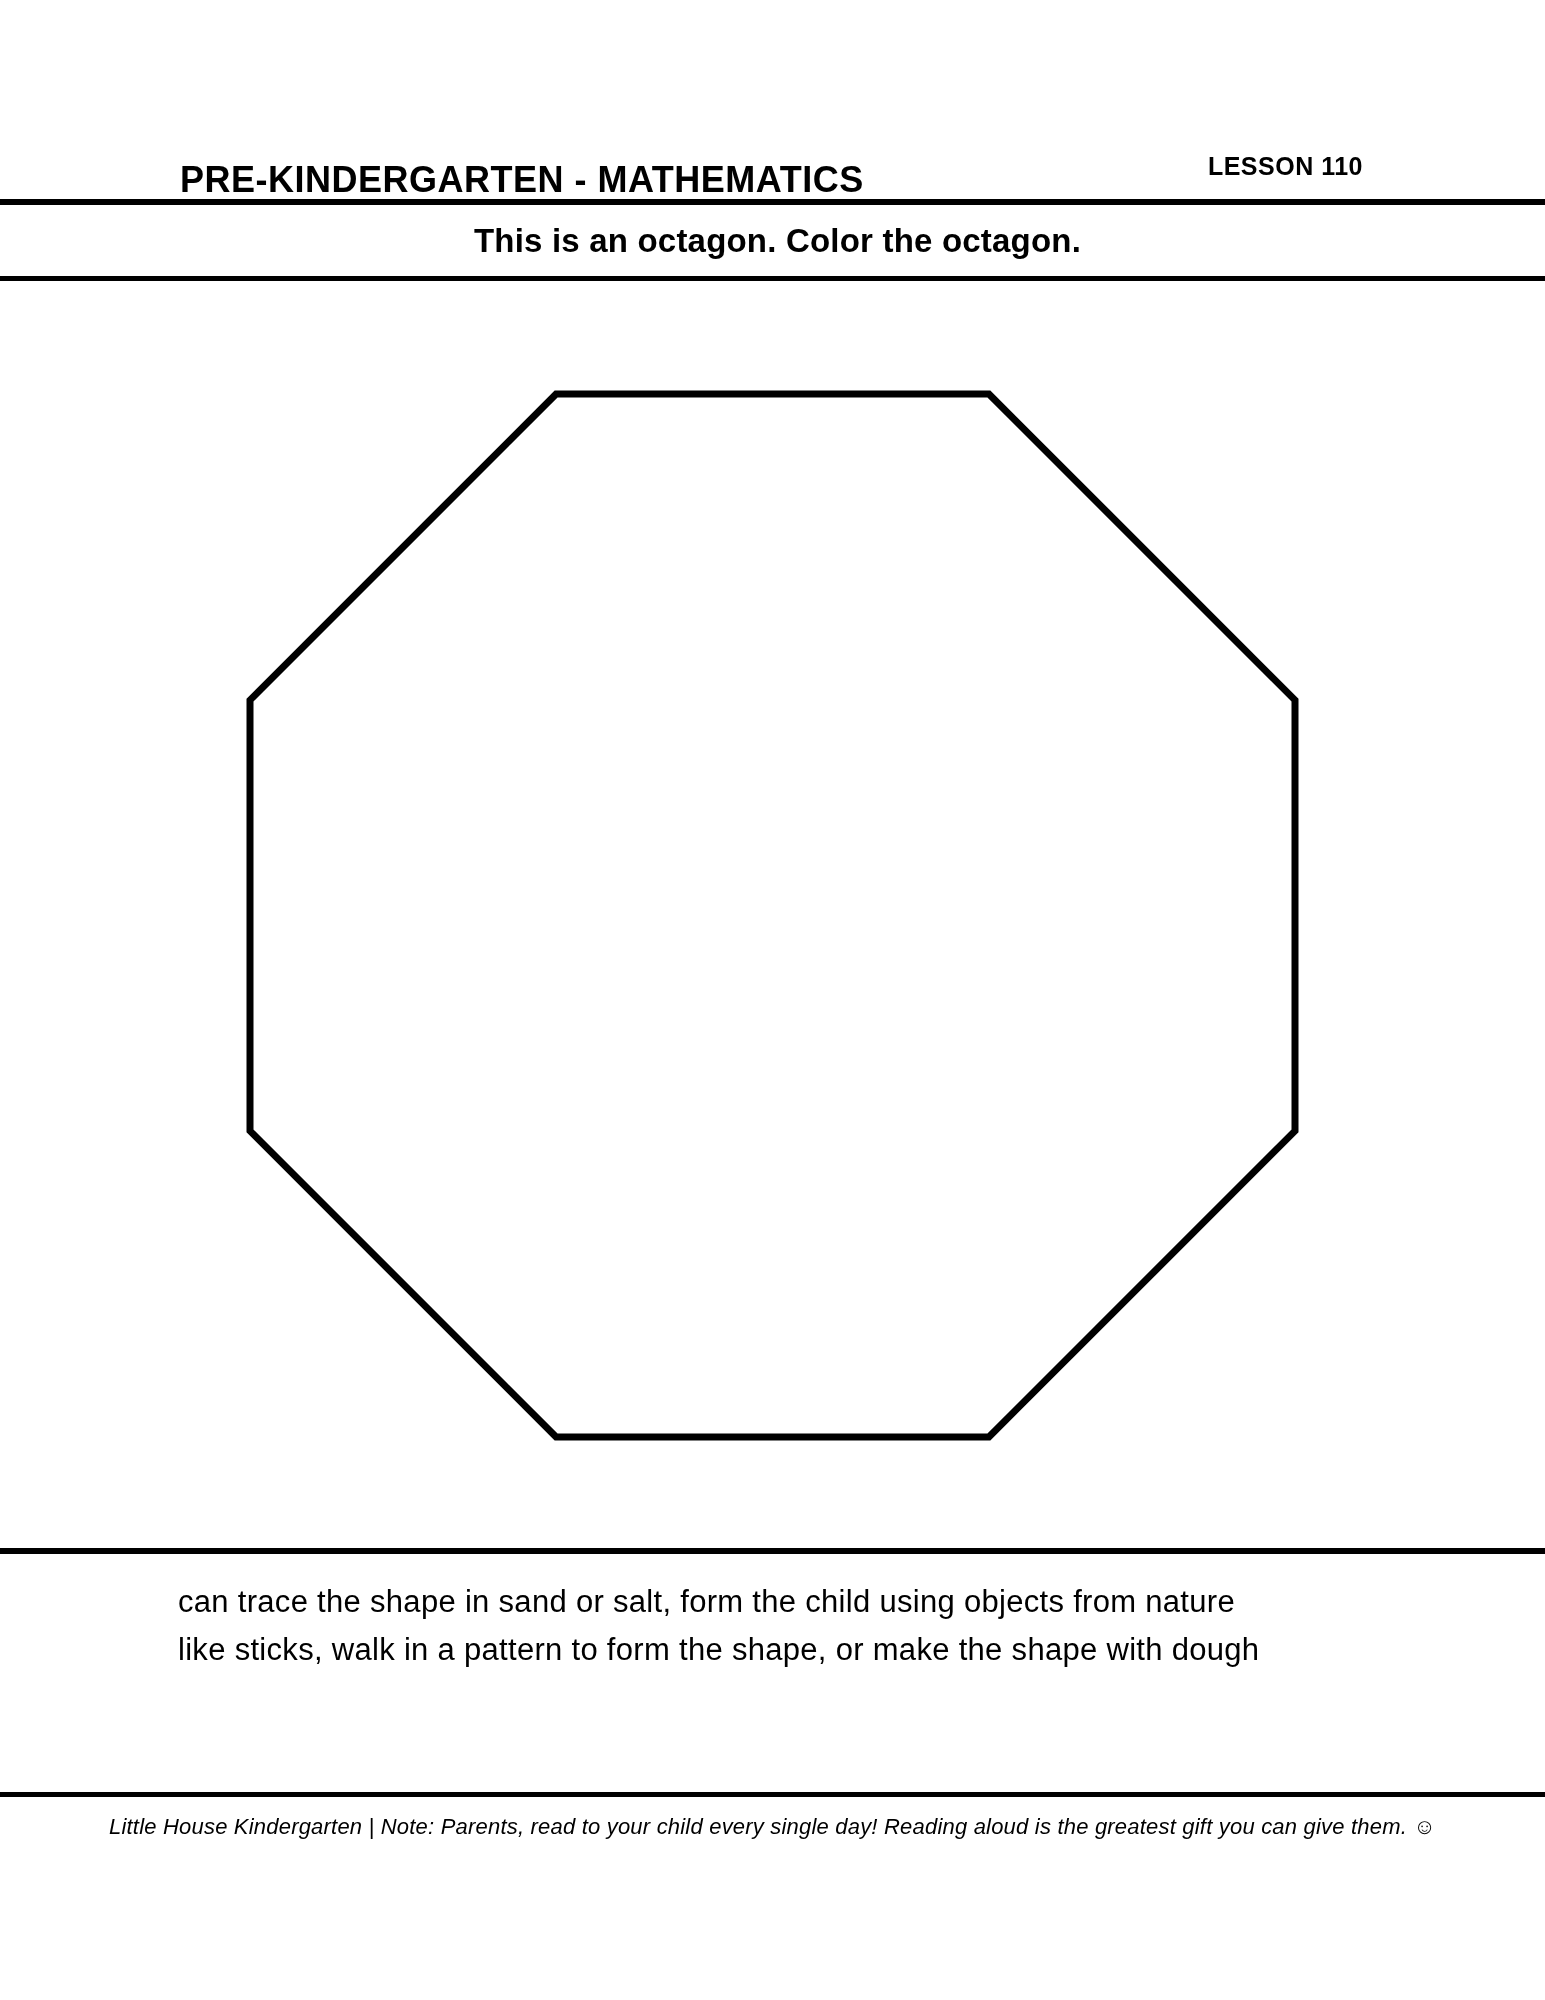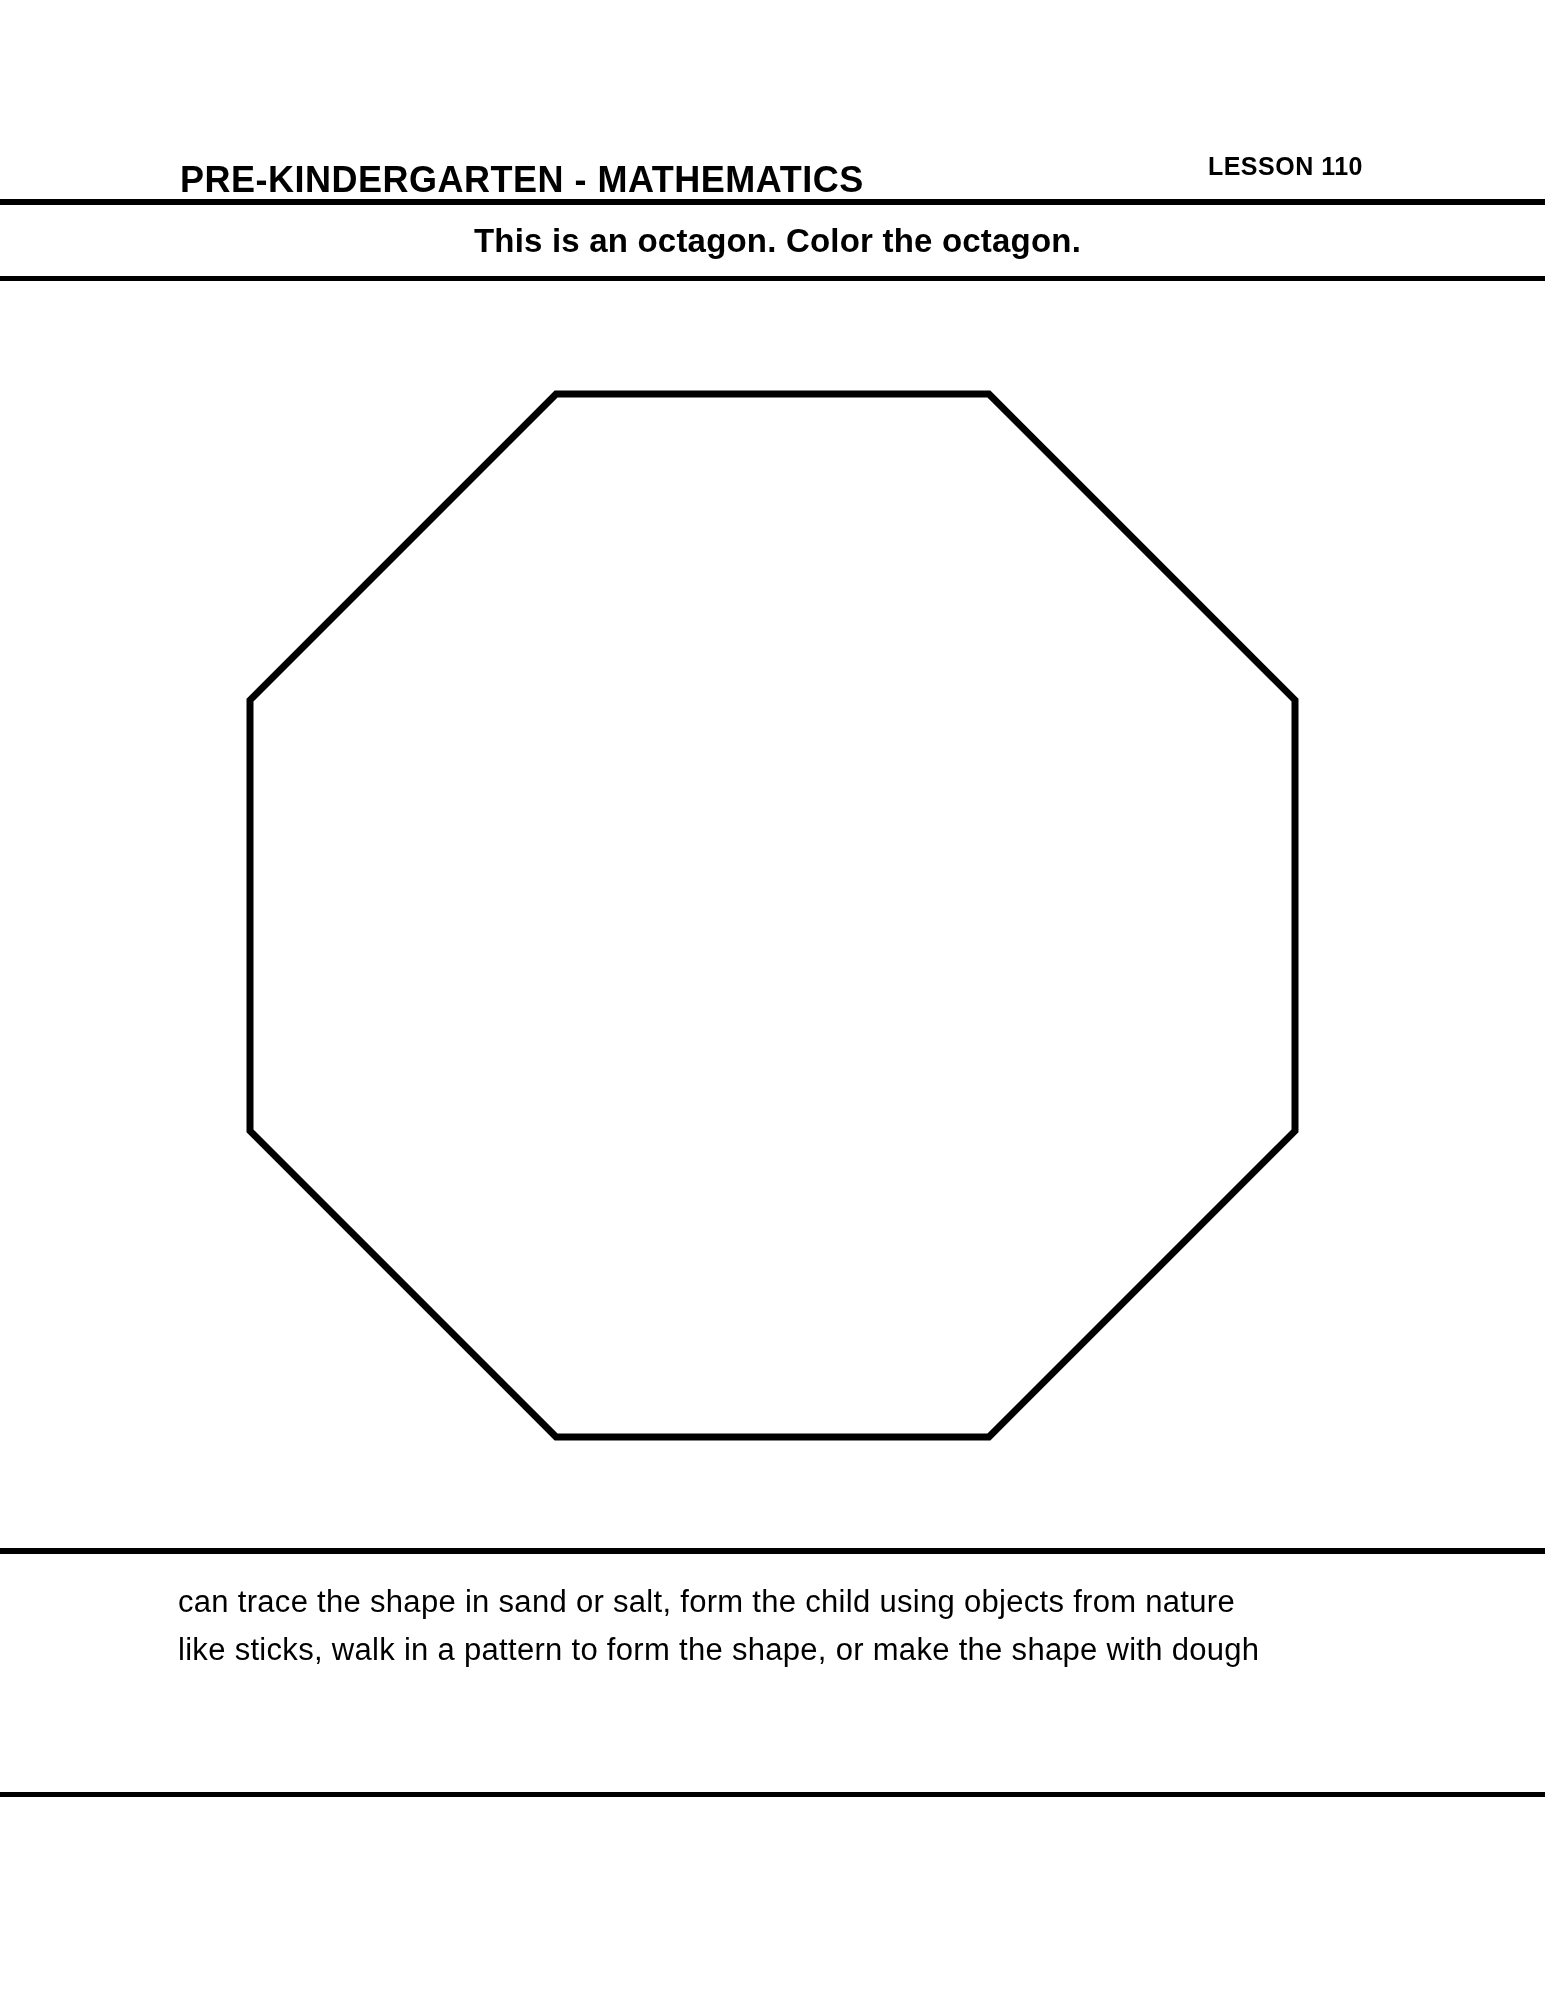--- a/index.html
+++ b/index.html
@@ -106,14 +106,15 @@
 
   <div class="rule rule-3"></div>
 
   <div class="note">
     <div>can trace the shape in sand or salt, form the child using objects from nature</div>
     <div>like sticks, walk in a pattern to form the shape, or make the shape with dough</div>
   </div>
 
   <div class="rule rule-4"></div>
 
+  <div class="footer-note">Little House Kindergarten | Note: Parents, read to your child every single day! Reading aloud is the greatest gift you can give them. ☺</div>
 
 </div>
 
 </body></html>

